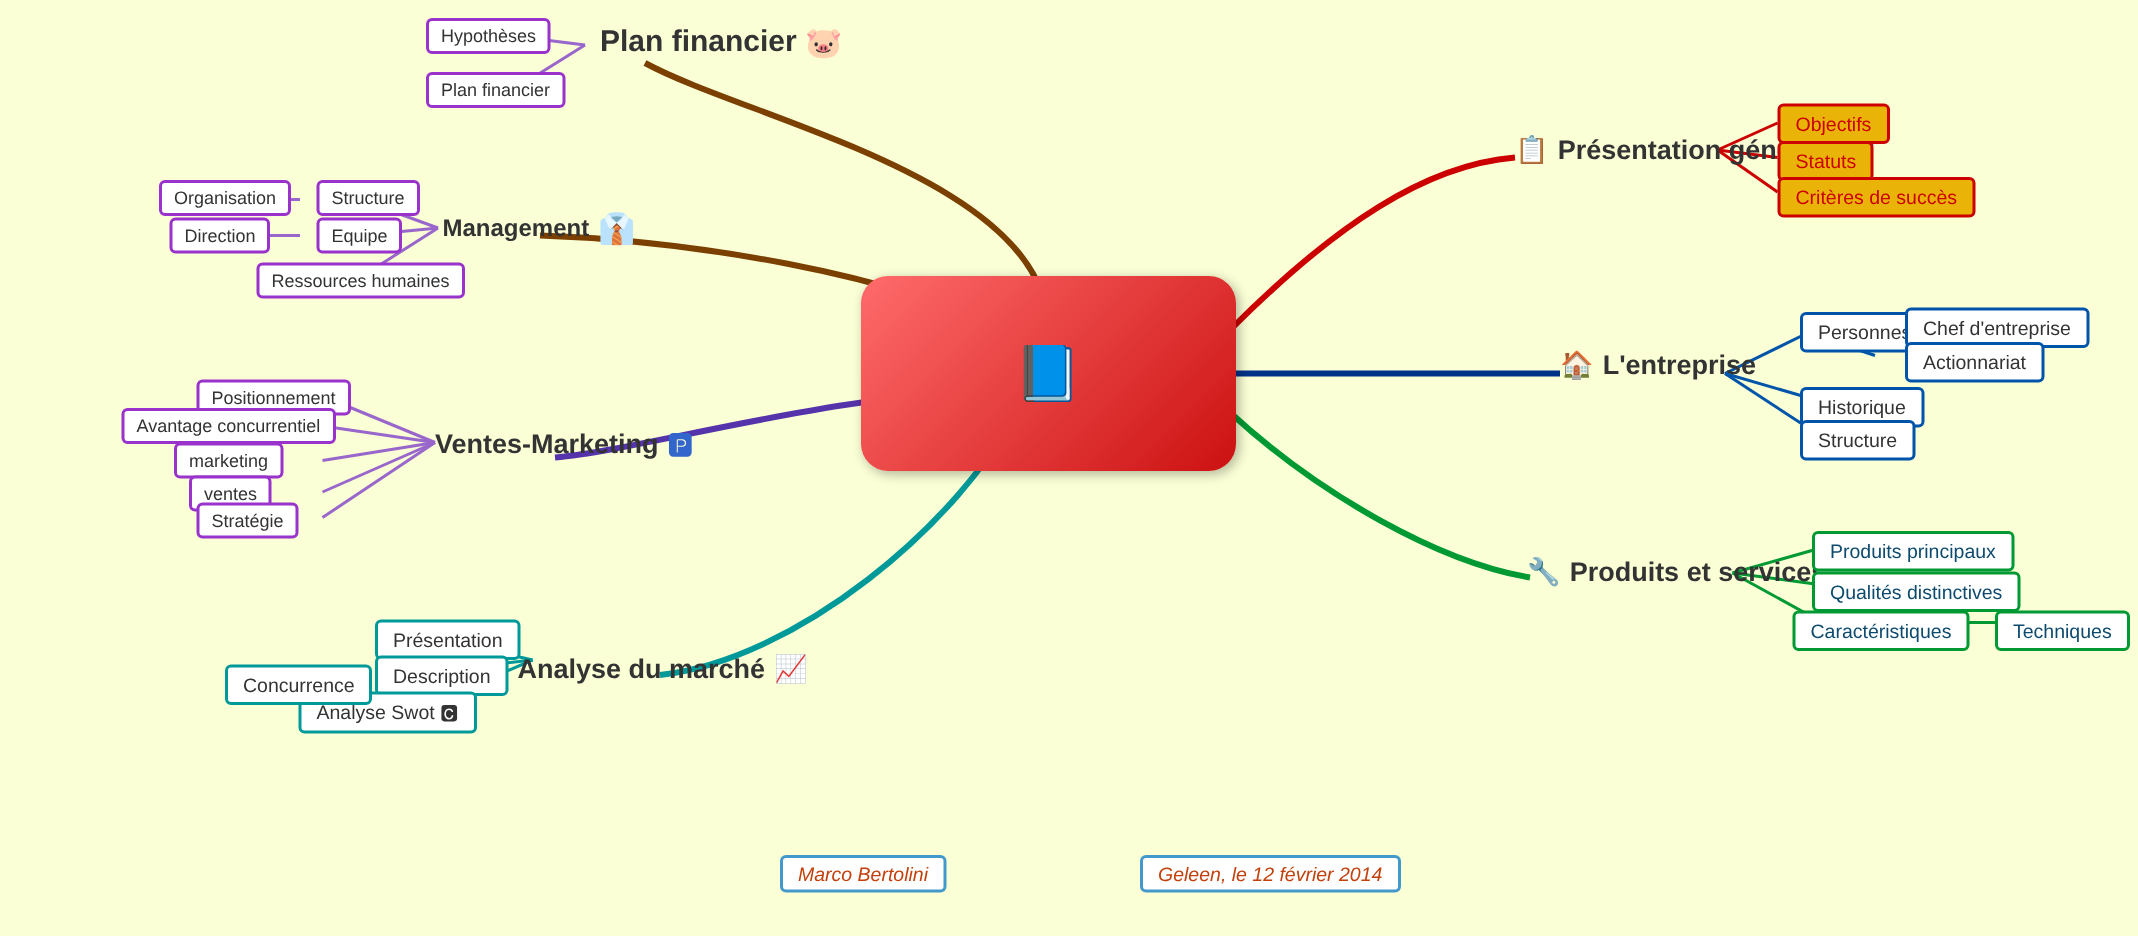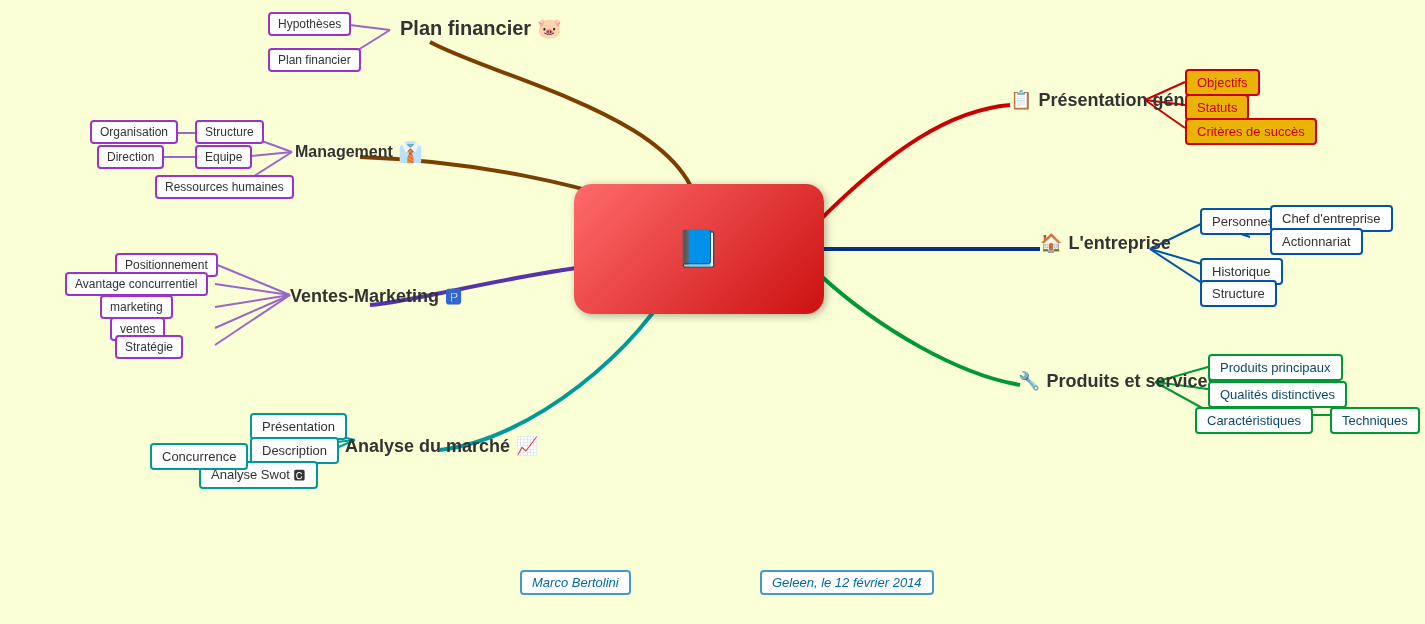--- a/index.html
+++ b/index.html
@@ -47,20 +47,21 @@
       color: #cc0000;
       font-size: 13px;
     }
     .box-purple {
       border: 2px solid #9933cc;
       background: white;
       padding: 3px 8px;
       border-radius: 4px;
       color: #333;
       font-size: 12px;
+      margin-left: 16px;
     }
     .box-green {
       border: 2px solid #009933;
       background: white;
       padding: 4px 10px;
       border-radius: 4px;
       color: #0c4a6e;
       font-size: 13px;
     }
     .box-blue {
@@ -76,21 +77,21 @@
       background: white;
       padding: 4px 10px;
       border-radius: 4px;
       color: #333;
       font-size: 13px;
       margin-left: 20px;
     }
     .label-italic {
       position: absolute;
       font-style: italic;
-      color: #0369a1;
+      color: #c2410c;
       border: 2px solid #4499cc;
       background: white;
       padding: 3px 10px;
       border-radius: 4px;
       font-size: 13px;
     }
     .branch-label {
       position: absolute;
       font-size: 18px;
       font-weight: bold;

